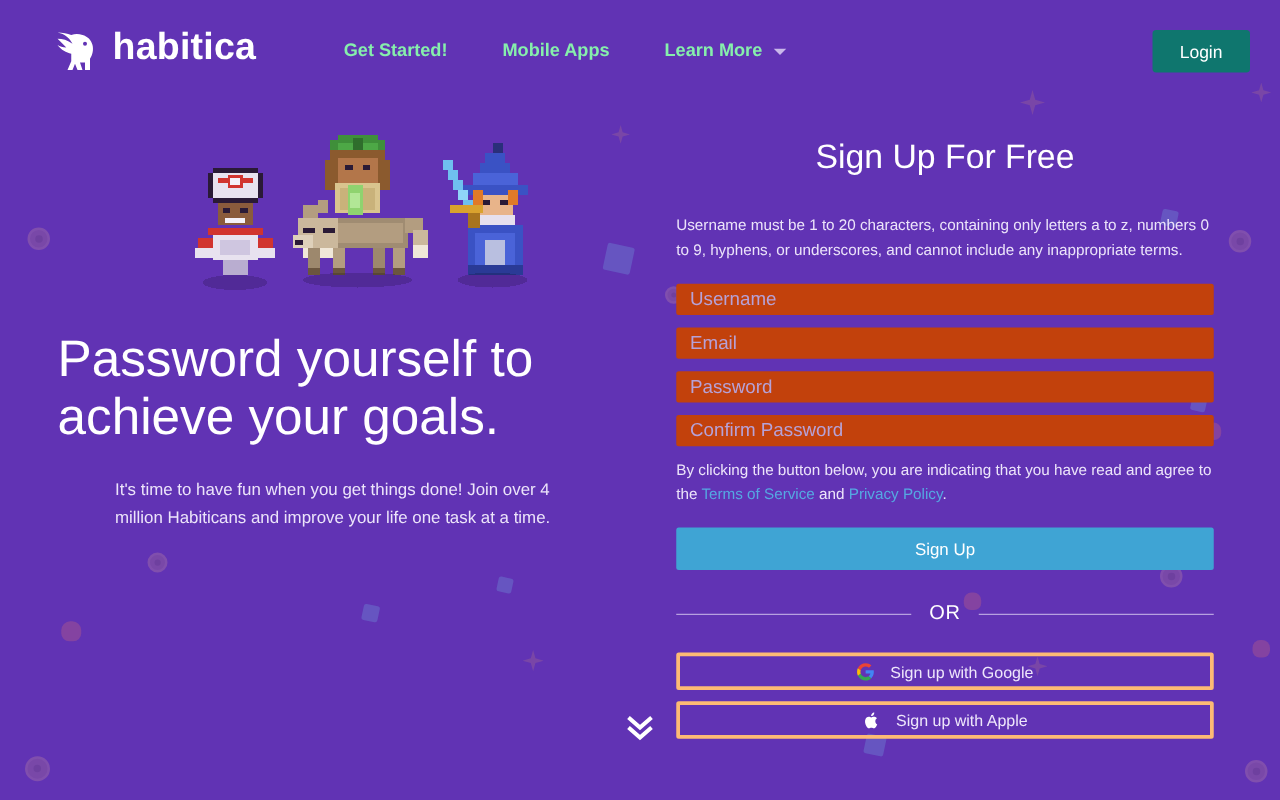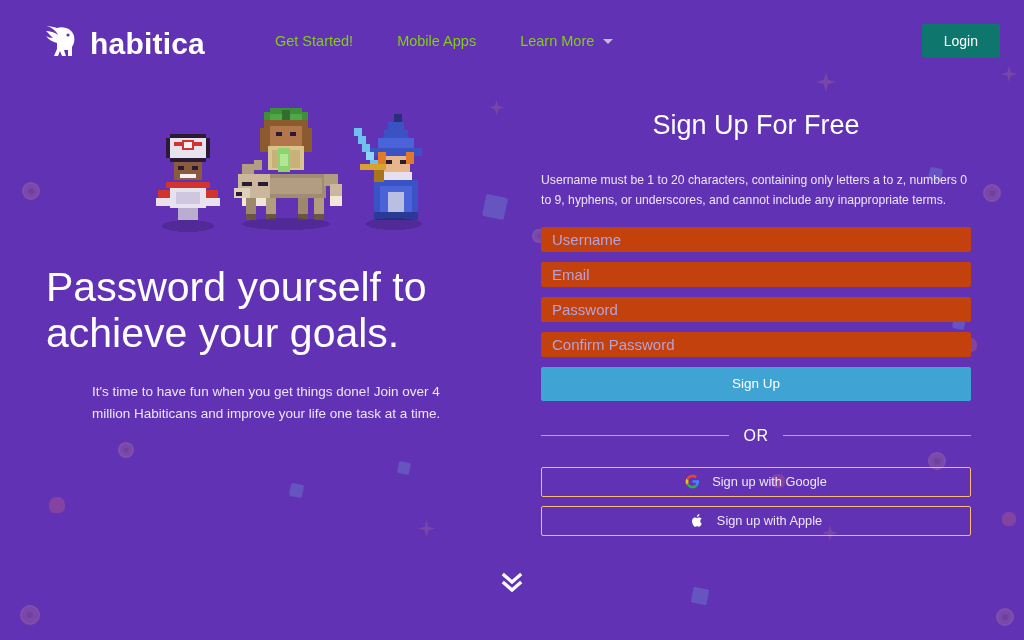--- a/index.html
+++ b/index.html
@@ -54,32 +54,33 @@
     border-radius: 45% 45% 40% 40%;
   }
 
   
   header {
     position: relative; z-index: 5;
     height: 82px;
     display: flex; align-items: center;
     padding: 0 24px 0 44px;
   }
-  .brand { display: flex; align-items: flex-end; gap: 12px; }
+  .brand { display: flex; align-items: flex-start; gap: 12px; }
   .brand-mark { width: 34px; height: 36px; display: block; }
   .brand-word {
     font-size: 30px; font-weight: 700; color: #ffffff;
     letter-spacing: .2px; position: relative; line-height: 1;
   }
   .nav { display: flex; align-items: center; margin-left: 48px; gap: 0; }
   .nav-item {
-    color: #84cc16; font-size: 14.5px;
+    color: #86efac; font-size: 14.5px;
     padding: 10px 22px; cursor: pointer;
     display: flex; align-items: center; gap: 9px;
     white-space: nowrap;
+    font-weight: bold;
   }
   .caret {
     width: 0; height: 0;
     border-left: 5px solid transparent;
     border-right: 5px solid transparent;
     border-top: 5px solid #c9b8ea;
     display: inline-block;
   }
   .login-btn {
     margin-left: auto;
@@ -184,21 +185,21 @@
     margin: 26px 0 22px 0;
   }
   .or-line { flex: 1; height: 1px; background: #d4c6ef; opacity: .75; }
   .or-label { color: #ffffff; font-size: 16px; letter-spacing: .6px; }
 
   .social-btn {
     display: flex; align-items: center; justify-content: center;
     gap: 12px;
     width: 100%; height: 30px;
     background: transparent;
-    border: 1px solid #fdba74;
+    border: 3px solid #fdba74;
     border-radius: 2px;
     color: #eee6fb;
     font-family: inherit; font-size: 12.8px;
     cursor: pointer;
     margin-bottom: 9px;
   }
   .social-icon { width: 15px; height: 15px; display: block; }
 
   
   .scroll-cue {
@@ -395,20 +396,21 @@
 
       <h2 class="form-title">Sign Up For Free</h2>
 
       <p class="form-note">Username must be 1 to 20 characters, containing only letters a to z, numbers 0 to 9, hyphens, or underscores, and cannot include any inappropriate terms.</p>
 
       <input class="field" type="text" placeholder="Username" style="">
       <input class="field" type="text" placeholder="Email" style="">
       <input class="field" type="password" placeholder="Password" style="">
       <input class="field" type="password" placeholder="Confirm Password" style="">
 
+      <p class="terms"><span>By clicking the button below, you are indicating that you have read and agree to the </span><a>Terms of Service</a><span> and </span><a>Privacy Policy</a><span>.</span></p>
 
       <button class="signup-btn">Sign Up</button>
 
       <div class="or-row">
         <span class="or-line"></span>
         <span class="or-label">OR</span>
         <span class="or-line"></span>
       </div>
 
       <button class="social-btn">

